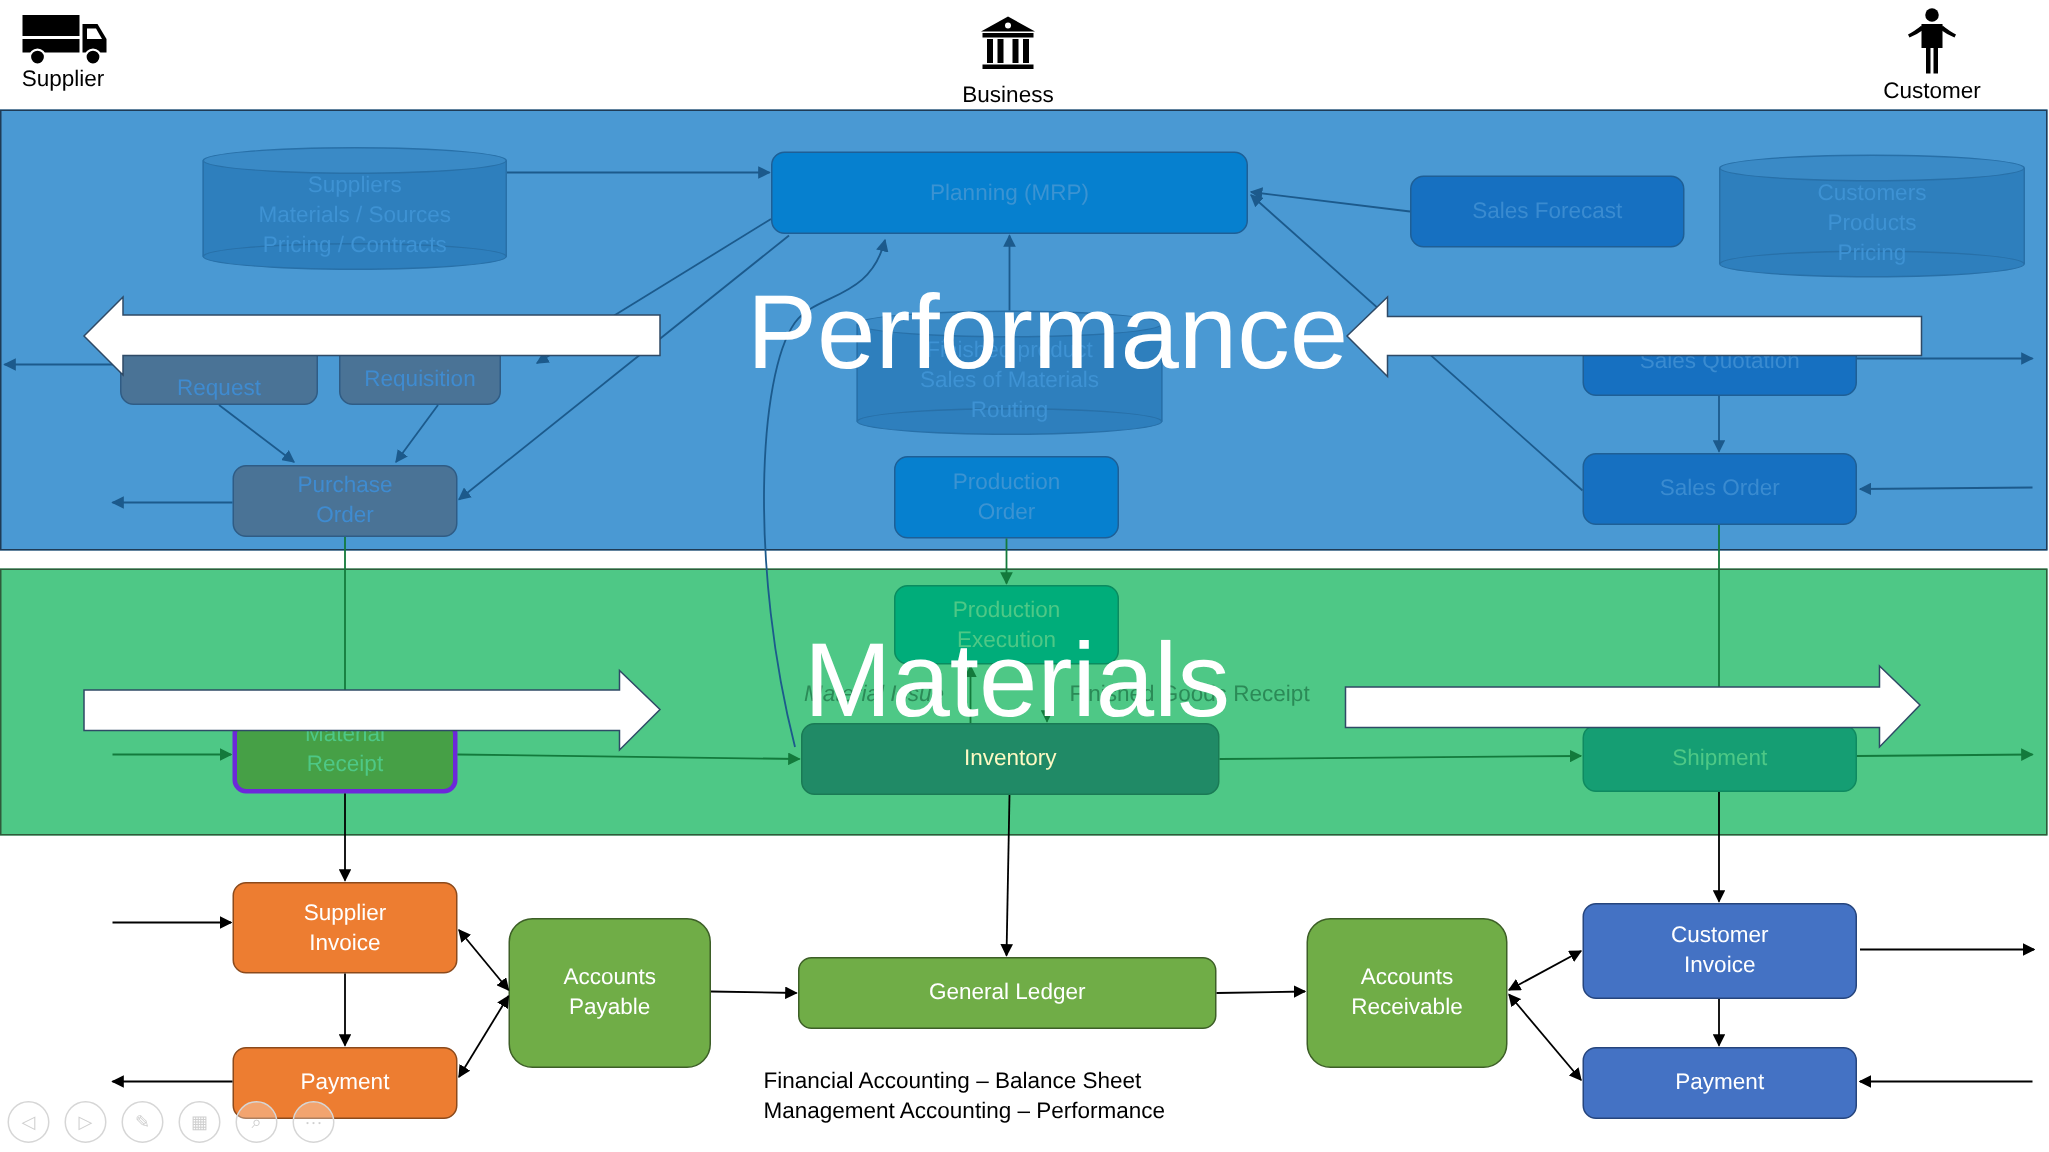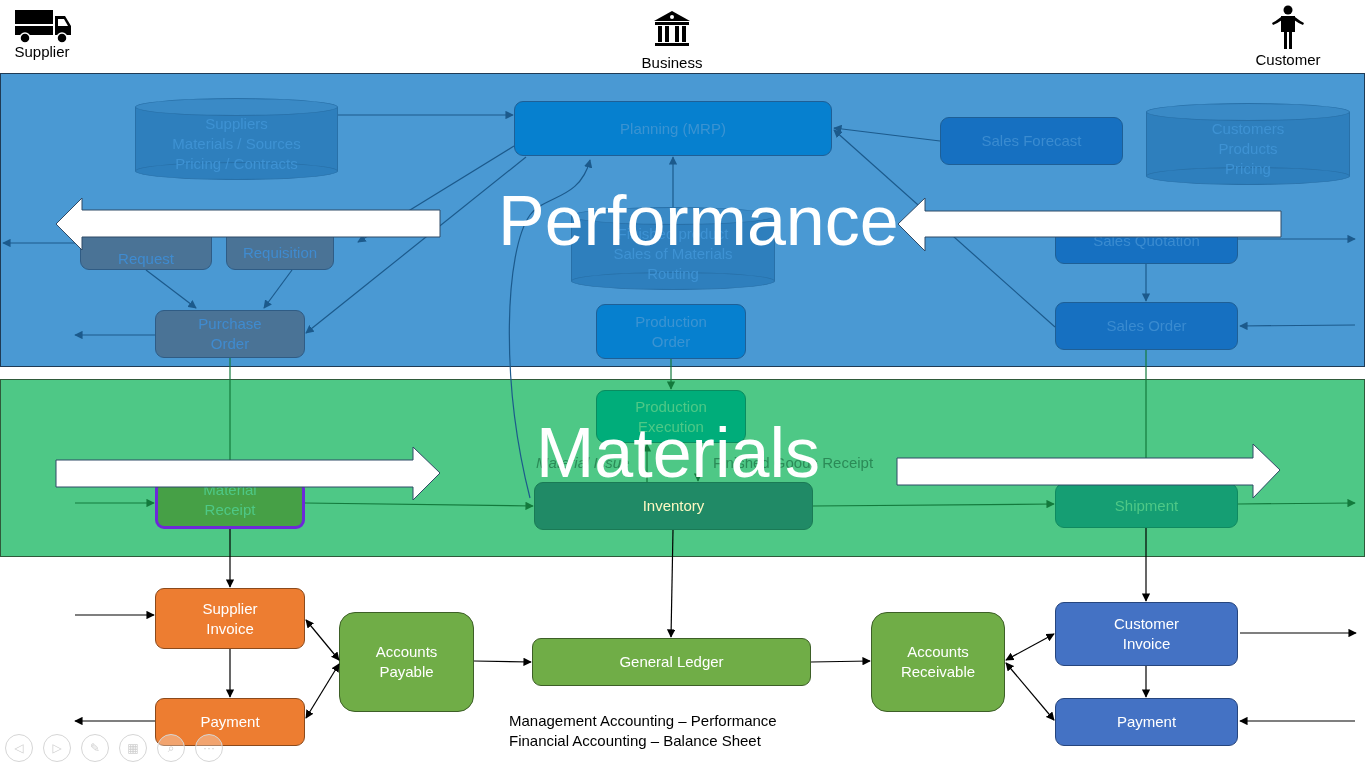--- a/index.html
+++ b/index.html
@@ -126,22 +126,22 @@
 <div class="box green" style="left:339px; top:612px; width:135px; height:100px; border-radius:16px;">Accounts
 Payable</div>
 <div class="box green" style="left:532px; top:638px; width:279px; height:48px;">General Ledger</div>
 <div class="box green" style="left:871px; top:612px; width:134px; height:100px; border-radius:16px;">Accounts
 Receivable</div>
 <div class="box blue" style="left:1055px; top:602px; width:183px; height:64px;">Customer
 Invoice</div>
 <div class="box blue" style="left:1055px; top:698px; width:183px; height:48px;">Payment</div>
 
 <div class="note" style="left:509px; top:711px;">
+  <div>Financial Accounting – Balance Sheet</div>
   <div>Management Accounting – Performance</div>
-  <div>Financial Accounting – Balance Sheet</div>
 </div>
 
 <svg class="lines" width="1366" height="768" viewBox="0 0 1366 768">
   <defs>
     <marker id="ab" viewBox="0 0 10 10" refX="9" refY="5" markerWidth="7" markerHeight="7" orient="auto-start-reverse">
         <path d="M0 0 L10 5 L0 10z" fill="#1c5a8c"></path>
       </marker>
     <marker id="ag" viewBox="0 0 10 10" refX="9" refY="5" markerWidth="7" markerHeight="7" orient="auto-start-reverse">
         <path d="M0 0 L10 5 L0 10z" fill="#137a3c"></path>
       </marker>

